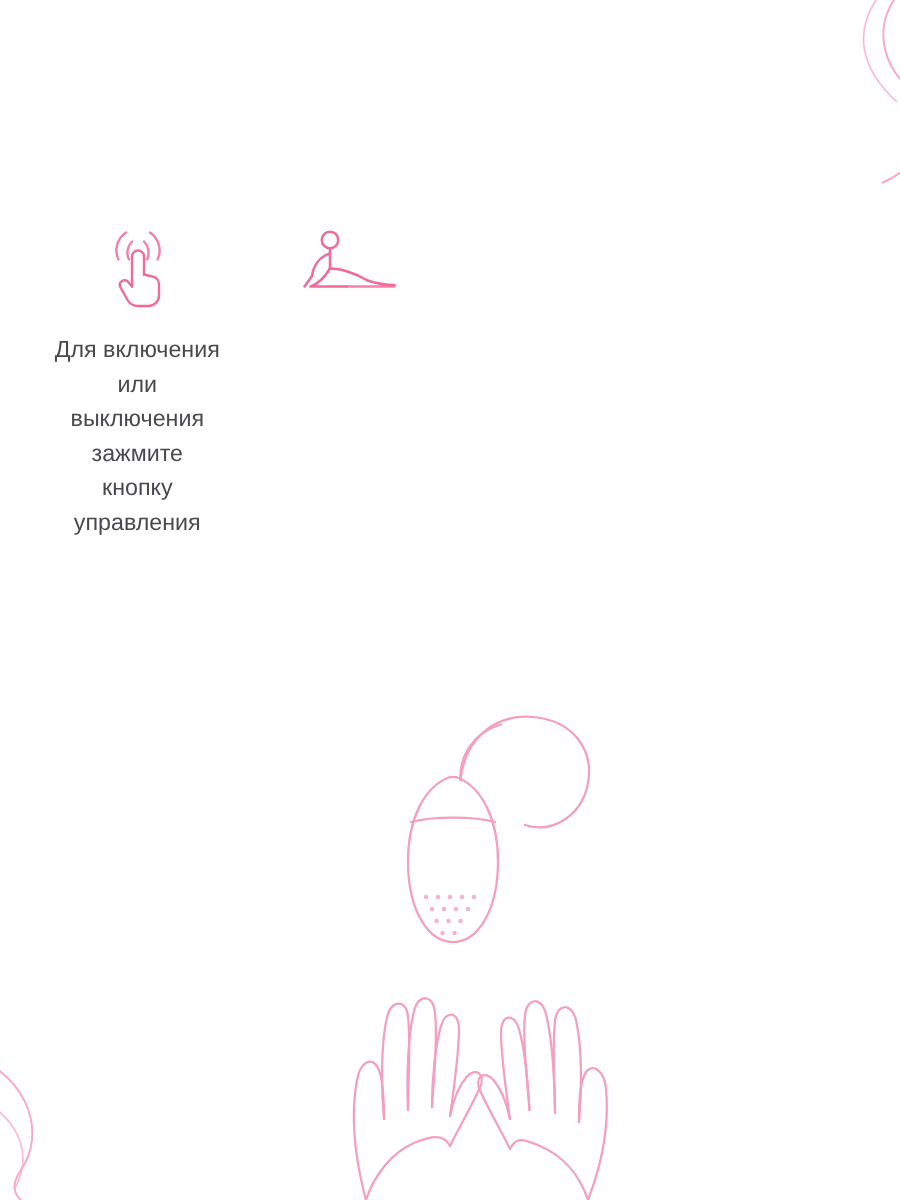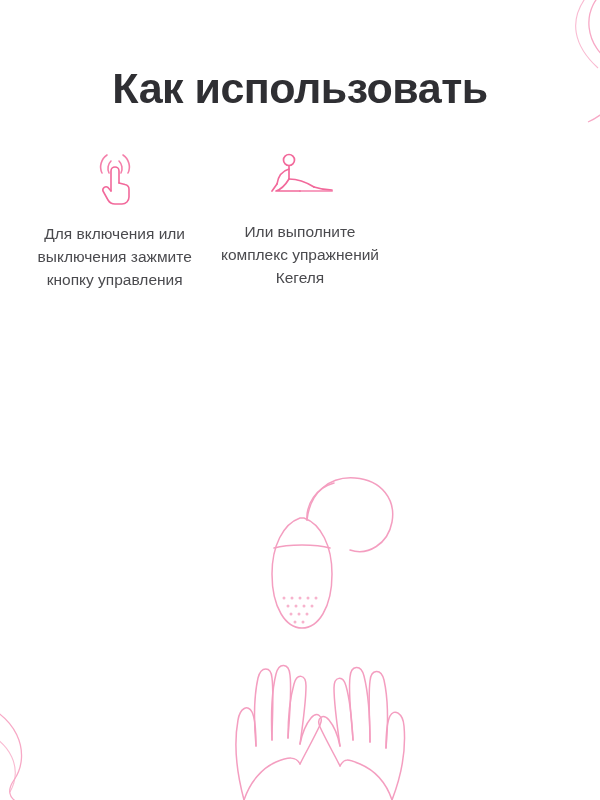--- a/index.html
+++ b/index.html
@@ -43,21 +43,21 @@
     color: #2f2f33;
     margin: 0;
   }
 
   .grid {
     position: absolute;
     top: 148px;
     left: 30px;
     width: 540px;
     display: grid;
-    grid-template-columns: 1fr 1fr 1fr;
+    grid-template-columns: 1fr 1fr 1fr 1fr;
     grid-template-rows: auto auto;
     row-gap: 22px;
     column-gap: 10px;
     gap: 16px;
   }
 
   .cell {
     display: flex;
     flex-direction: column;
     align-items: center;
@@ -100,21 +100,20 @@
   <svg class="swirl top-right" width="140" height="150" viewBox="0 0 140 150" fill="none">
     <path d="M132 -5 C95 18, 108 60, 132 72 C152 82, 140 118, 108 132" stroke="#f7a9c6" stroke-width="1.3" fill="none"></path>
     <path d="M112 0 C84 30, 96 58, 118 78" stroke="#f7a9c6" stroke-width="1.1" fill="none" opacity="0.8"></path>
   </svg>
 
   <svg class="swirl bottom-left" width="180" height="140" viewBox="0 0 180 140" fill="none">
     <path d="M0 30 C48 42, 62 84, 44 110 C30 130, 52 140, 86 136" stroke="#f7a9c6" stroke-width="1.3" fill="none"></path>
     <path d="M6 58 C44 72, 52 100, 40 122" stroke="#f7a9c6" stroke-width="1.1" fill="none" opacity="0.8"></path>
   </svg>
 
-  <h1 class="title">Как использовать</h1>
 
   <div class="grid">
 
     <div class="cell">
       <div class="icon">
         <svg width="56" height="60" viewBox="0 0 56 60" fill="none" stroke="#f2699b" stroke-width="1.6" stroke-linecap="round" stroke-linejoin="round">
           <path d="M20 6 C14 10, 12 18, 15 24" opacity="0.85"></path>
           <path d="M36 6 C42 10, 44 18, 41 24" opacity="0.85"></path>
           <path d="M24 12 C21 15, 20 20, 22 24" opacity="0.85"></path>
           <path d="M32 12 C35 15, 36 20, 34 24" opacity="0.85"></path>
@@ -135,23 +134,20 @@
           <circle cx="27" cy="9" r="5.5"></circle>
           <path d="M27 15 L27 28"></path>
           <path d="M27 18 C20 20, 16 26, 15 33"></path>
           <path d="M27 28 C34 28, 44 31, 52 36"></path>
           <path d="M52 36 C58 38, 64 39, 70 39"></path>
           <path d="M27 28 C24 33, 20 38, 14 40 L38 40"></path>
           <path d="M15 33 L10 40"></path>
           <path d="M38 40 L70 40" opacity="0.85"></path>
         </svg>
       </div>
-      <div class="caption">Или выполните
-комплекс упражнений
-Кегеля</div>
     </div>
 
   </div>
 
   <svg class="product" viewBox="0 0 600 348" fill="none">
     <g stroke="#f49ec0" stroke-width="1.5" fill="none" stroke-linecap="round" stroke-linejoin="round">
 
       <path d="M307 68 C310 40, 330 24, 355 26 C382 28, 396 48, 392 70 C388 92, 368 104, 350 98"></path>
       <path d="M307 68 C306 52, 316 36, 334 31"></path>
 

